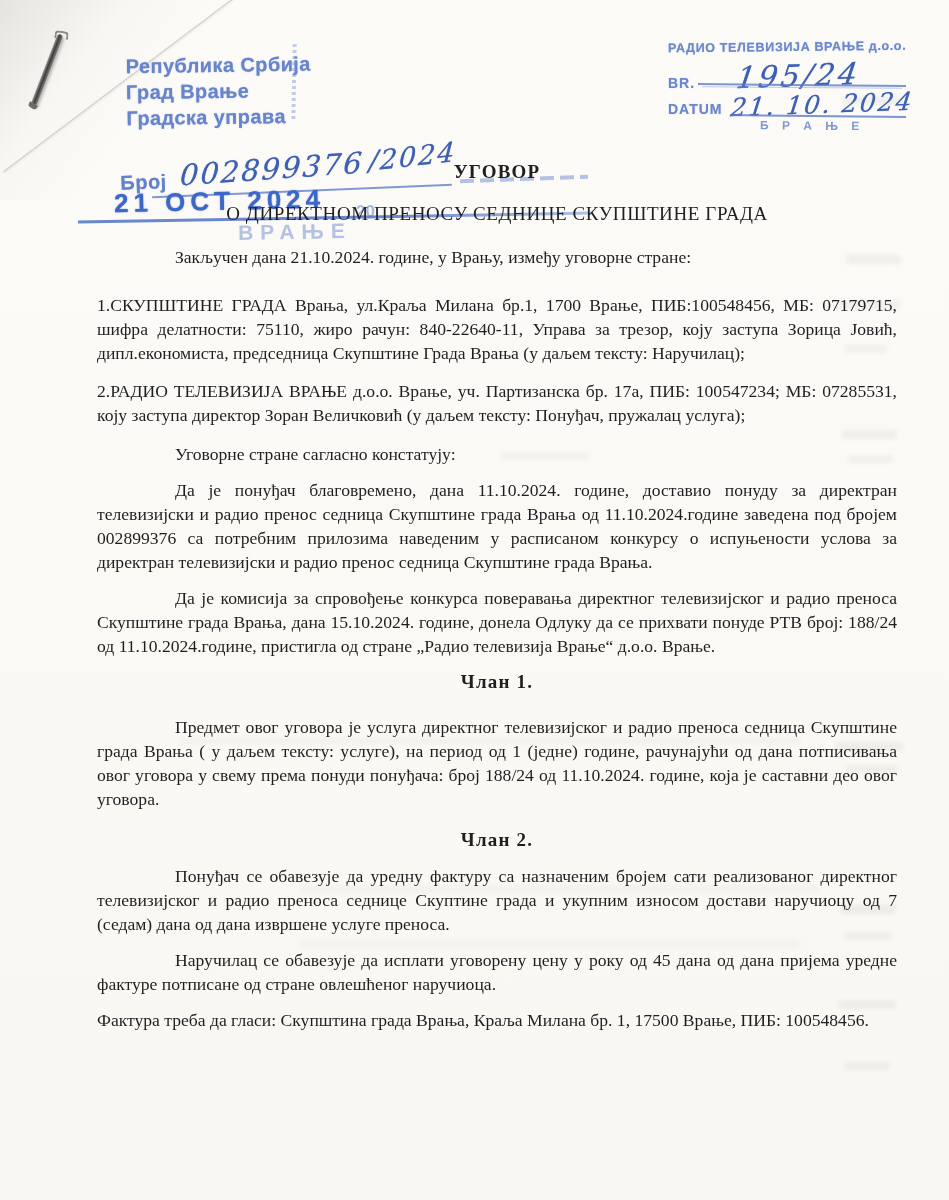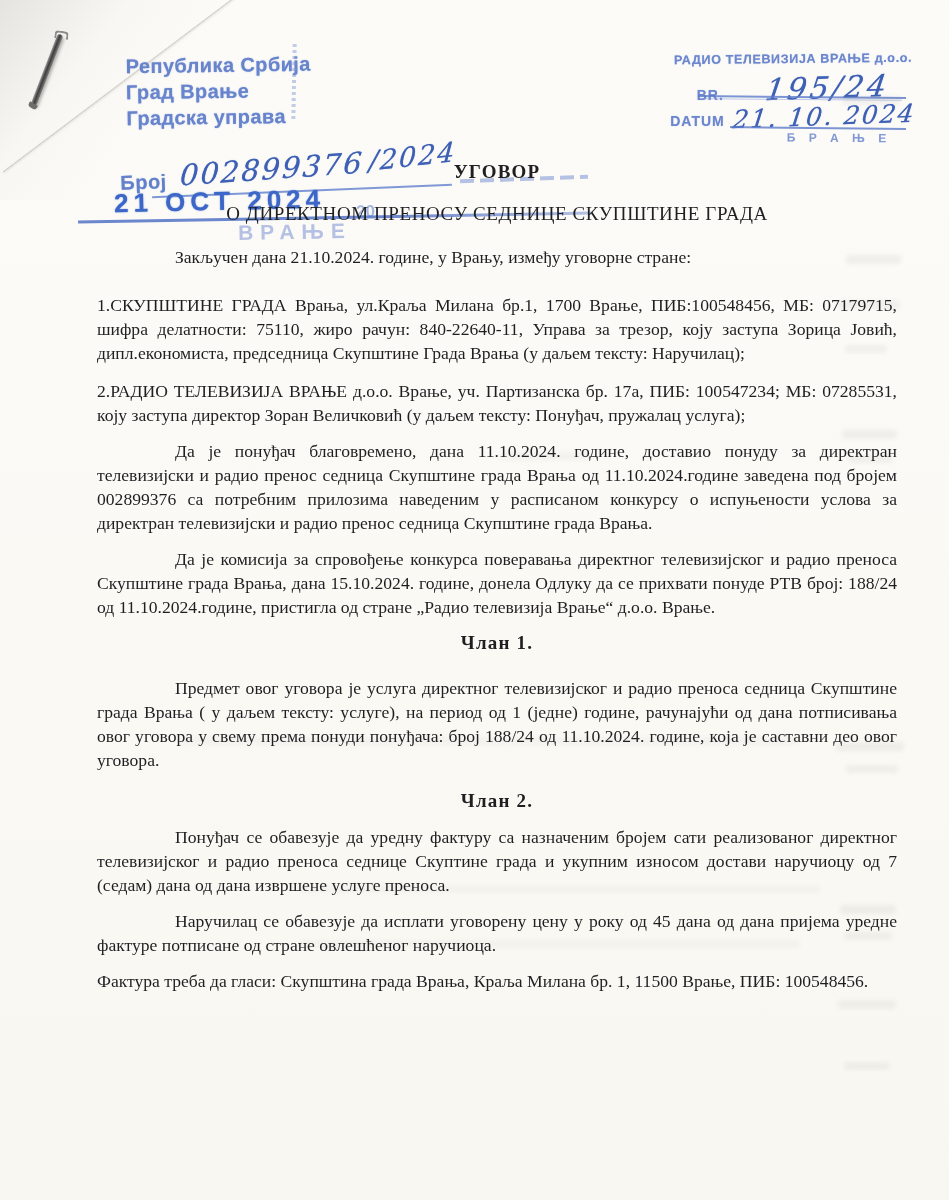--- a/index.html
+++ b/index.html
@@ -101,21 +101,21 @@
     position:absolute; left:78px; top:216px; width:515px; height:2.6px;
     background:linear-gradient(90deg, rgba(91,122,201,0.9) 0 60%, rgba(123,147,212,0.55) 100%);
     transform:rotate(-1deg);
   }
   .registry-city {
     position:absolute; left:238px; top:220px; color:#7089d0; font-size:21px;
     font-family:"Liberation Sans",sans-serif; font-weight:700; letter-spacing:7px;
     opacity:0.5; transform:rotate(-1deg); z-index:1;
   }
 
-  .stamp-rtv { left:668px; top:52px; width:250px;text-align:center; }
+  .stamp-rtv { left:668px; top:40px; width:250px; }
   .rtv-org {
     font-size:12.6px; font-weight:700; letter-spacing:0.6px; color:#6d87cf;
     text-shadow:0 0 1px rgba(109,135,207,0.65); white-space:nowrap; transform:rotate(-0.6deg);
   }
   .rtv-row { position:relative; margin-top:2px; height:30px; white-space:nowrap; }
   .rtv-label {
     font-size:14px; font-weight:700; color:#6d87cf; letter-spacing:1px;
     display:inline-block; vertical-align:bottom; text-shadow:0 0 1px rgba(109,135,207,0.6);
   }
   .rtv-br-value {
@@ -207,31 +207,32 @@
   <div class="doc">
     <p class="doc-title">УГОВОР</p>
     <p class="doc-subtitle">О ДИРЕКТНОМ ПРЕНОСУ СЕДНИЦЕ СКУПШТИНЕ ГРАДА</p>
 
     <p class="intro">Закључен дана 21.10.2024. године, у Врању, између уговорне стране:</p>
 
     <p class="party1"><b>1.СКУПШТИНЕ ГРАДА</b><span> Врања, ул.Краља Милана бр.1, 1700 Врање, ПИБ:100548456, МБ: 07179715, шифра делатности: 75110, жиро рачун: 840-22640-11, Управа за трезор, коју заступа Зорица Јовић, дипл.економиста, председница Скупштине Града Врања (у даљем тексту: Наручилац);</span></p>
 
     <p class="party2"><b>2.РАДИО ТЕЛЕВИЗИЈА ВРАЊЕ</b><span> д.о.о. Врање, уч. Партизанска бр. 17а, ПИБ: 100547234; МБ: 07285531, коју заступа директор Зоран Величковић (у даљем тексту: Понуђач, пружалац услуга);</span></p>
 
+    <p class="constat">Уговорне стране сагласно констатују:</p>
 
     <p class="ind">Да је понуђач благовремено, дана 11.10.2024. године, доставио понуду за директран телевизијски и радио пренос седница Скупштине града Врања од 11.10.2024.године заведена под бројем 002899376 са потребним прилозима наведеним у расписаном конкурсу о испуњености услова за директран телевизијски и радио пренос седница Скупштине града Врања.</p>
     <p class="ind">Да је комисија за спровођење конкурса поверавања директног телевизијског и радио преноса Скупштине града Врања, дана 15.10.2024. године, донела Одлуку да се прихвати понуде РТВ број: 188/24 од 11.10.2024.године, пристигла од стране „Радио телевизија Врање“ д.о.о. Врање.</p>
 
     <p class="clan-heading clan1">Члан 1.</p>
     <p class="ind after-heading">Предмет овог уговора је услуга директног телевизијског и радио преноса седница Скупштине града Врања ( у даљем тексту: услуге), на период од 1 (једне) године, рачунајући од дана потписивања овог уговора у свему према понуди понуђача: број 188/24 од 11.10.2024. године, која је саставни део овог уговора.</p>
 
     <p class="clan-heading clan2">Члан 2.</p>
     <p class="ind">Понуђач се обавезује да уредну фактуру са назначеним бројем сати реализованог директног телевизијског и радио преноса седнице Скуптине града и укупним износом достави наручиоцу од 7 (седам) дана од дана извршене услуге преноса.</p>
     <p class="ind">Наручилац се обавезује да исплати уговорену цену у року од 45 дана од дана пријема уредне фактуре потписане од стране овлешћеног наручиоца.</p>
-    <p><span>Фактура треба да гласи: </span><b>Скупштина града Врања</b><span>, Краља Милана бр. 1, 11500 Врање, ПИБ: 100548456.</span></p>
+    <p><span>Фактура треба да гласи: </span><b>Скупштина града Врања</b><span>, Краља Милана бр. 1, 17500 Врање, ПИБ: 100548456.</span></p>
   </div>
 
   <div class="smudge" style="left:842px; top:96px;  width:58px; height:9px; opacity:0.07;"></div>
   <div class="smudge" style="left:846px; top:255px; width:55px; height:9px; opacity:0.08;"></div>
   <div class="smudge" style="left:838px; top:300px; width:62px; height:9px; opacity:0.07;"></div>
   <div class="smudge" style="left:845px; top:345px; width:42px; height:8px; opacity:0.07;"></div>
   <div class="smudge" style="left:842px; top:430px; width:55px; height:9px; opacity:0.08;"></div>
   <div class="smudge" style="left:500px; top:452px; width:90px; height:8px; opacity:0.05;"></div>
   <div class="smudge" style="left:848px; top:455px; width:45px; height:8px; opacity:0.07;"></div>
   <div class="smudge" style="left:180px; top:737px; width:620px; height:8px; opacity:0.045;"></div>

